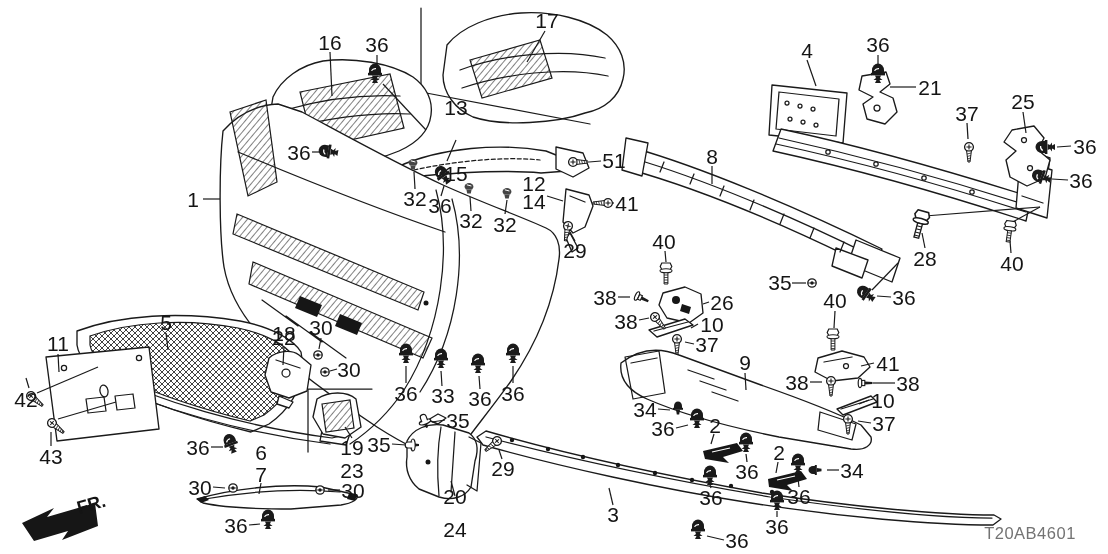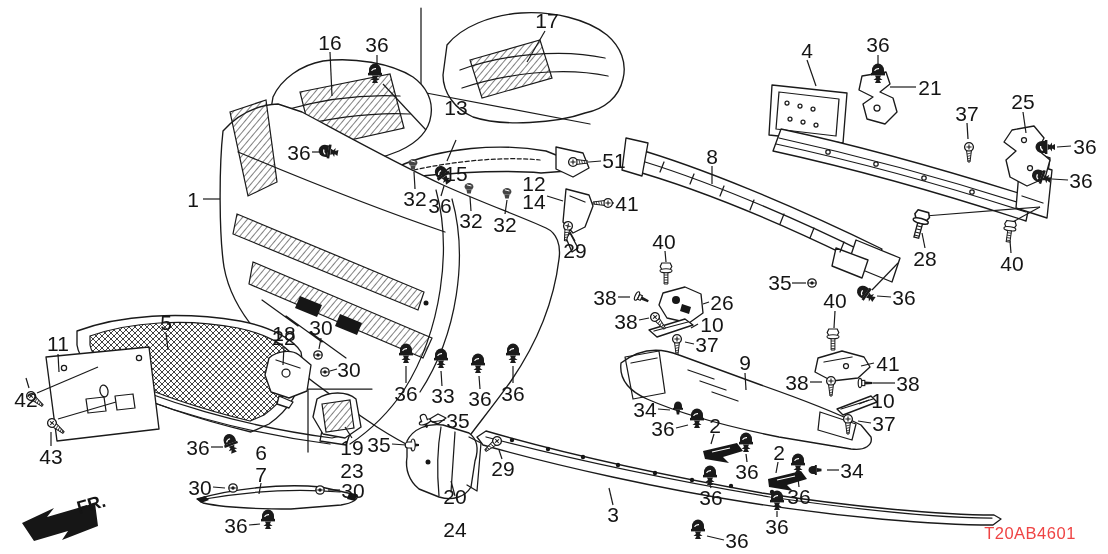--- a/index.html
+++ b/index.html
@@ -4,21 +4,21 @@
 <style>
   html,body{margin:0;padding:0;background:#e8e8e8;}
   .stage{position:relative;width:1108px;height:554px;background:#fff;overflow:hidden;
          font-family:"Liberation Sans",sans-serif;margin:0 auto;}
   .stage svg{position:absolute;left:0;top:0;}
   #label-layer{position:absolute;left:0;top:0;width:100%;height:100%;}
   .label{position:absolute;transform:translate(-50%,-50%);
          font:400 21px "Liberation Sans",sans-serif;color:#141414;
          white-space:nowrap;line-height:1;cursor:pointer;}
   .diagram-code{position:absolute;transform:translate(-50%,-50%);
-         font:400 16.5px "Liberation Sans",sans-serif;color:#ef4444;letter-spacing:.5px;}
+         font:400 16.5px "Liberation Sans",sans-serif;color:#737373;letter-spacing:.5px;}
   .part{fill:#fff;stroke:#1a1a1a;stroke-width:1.35;stroke-linejoin:round;}
   .ln{fill:none;stroke:#1a1a1a;stroke-width:1.25;stroke-linejoin:round;stroke-linecap:round;}
   .dk{fill:#161616;stroke:none;}
   .hatched{fill:url(#hatch);stroke:#1a1a1a;stroke-width:1.2;}
   .meshed{fill:url(#xhatch);stroke:#1a1a1a;stroke-width:1.2;}
 </style>
 </head>
 <body>
 
 <div class="stage">

